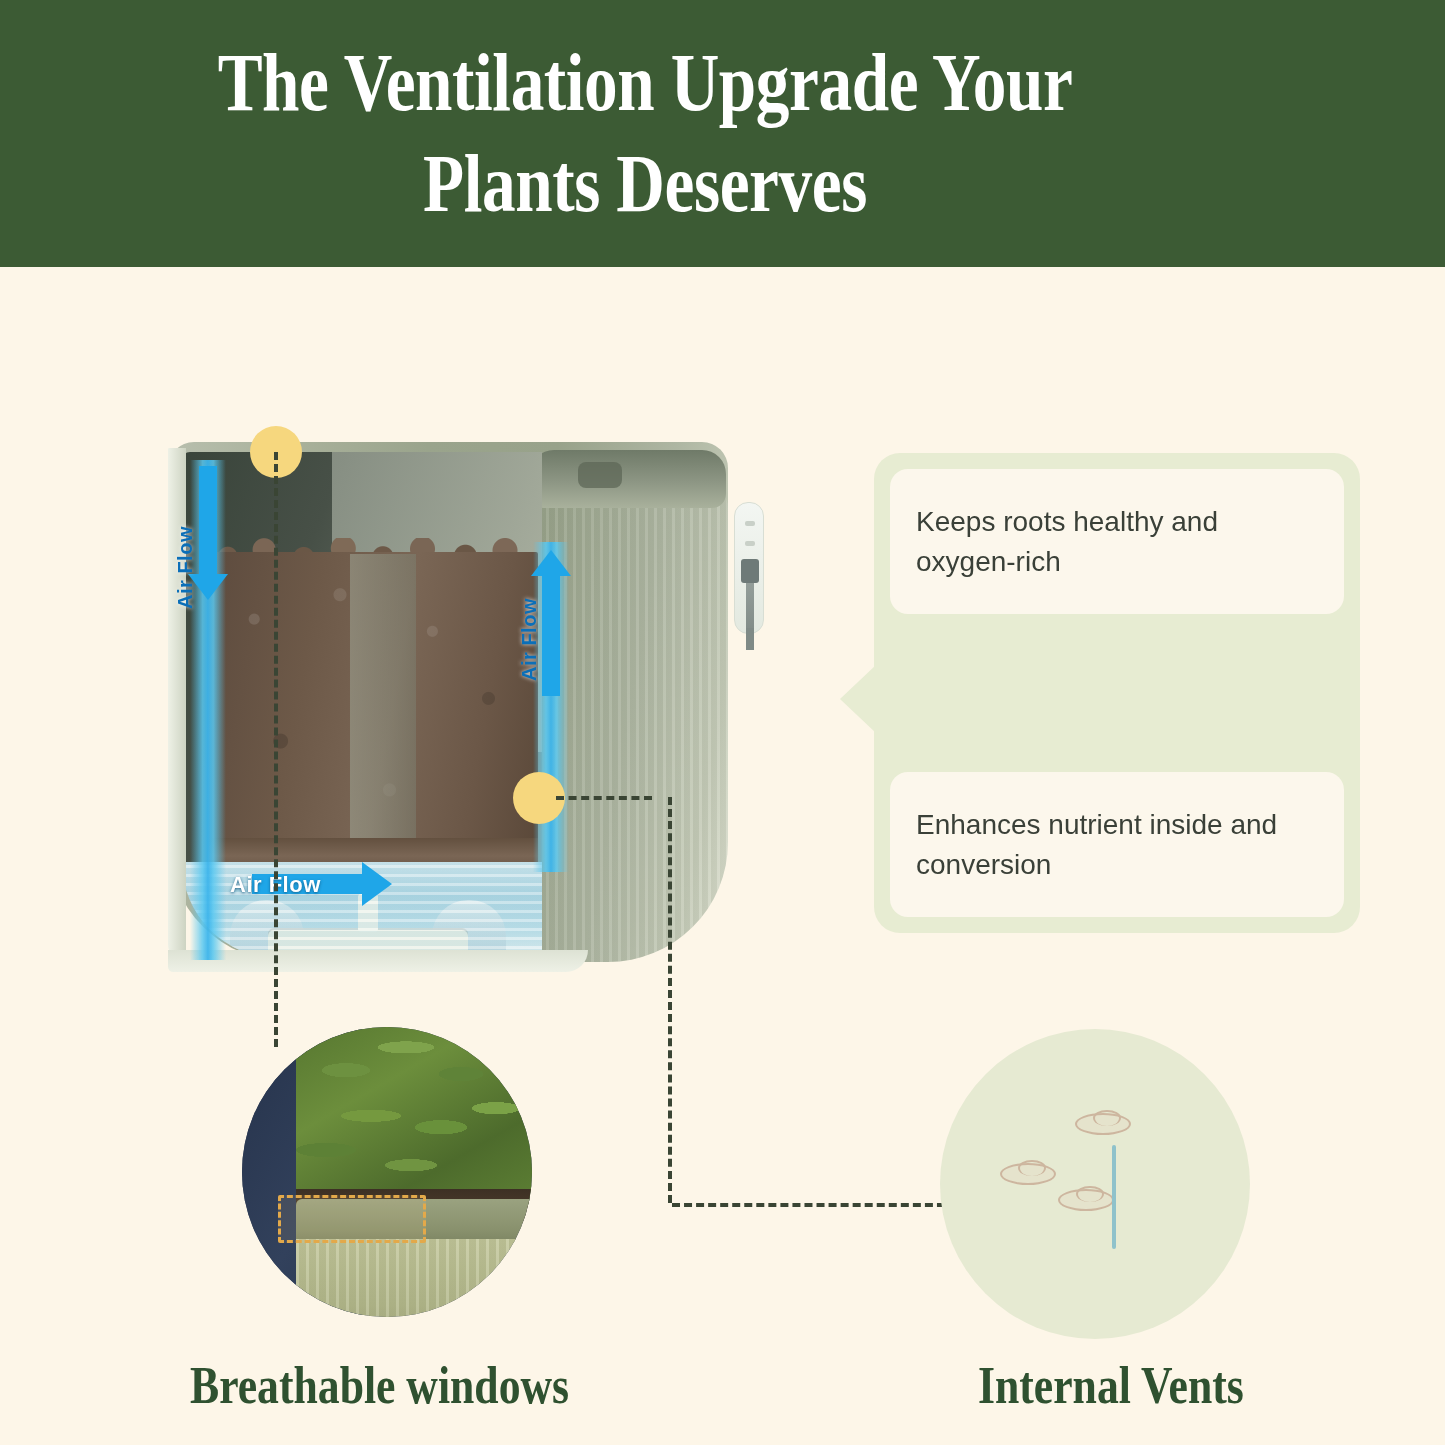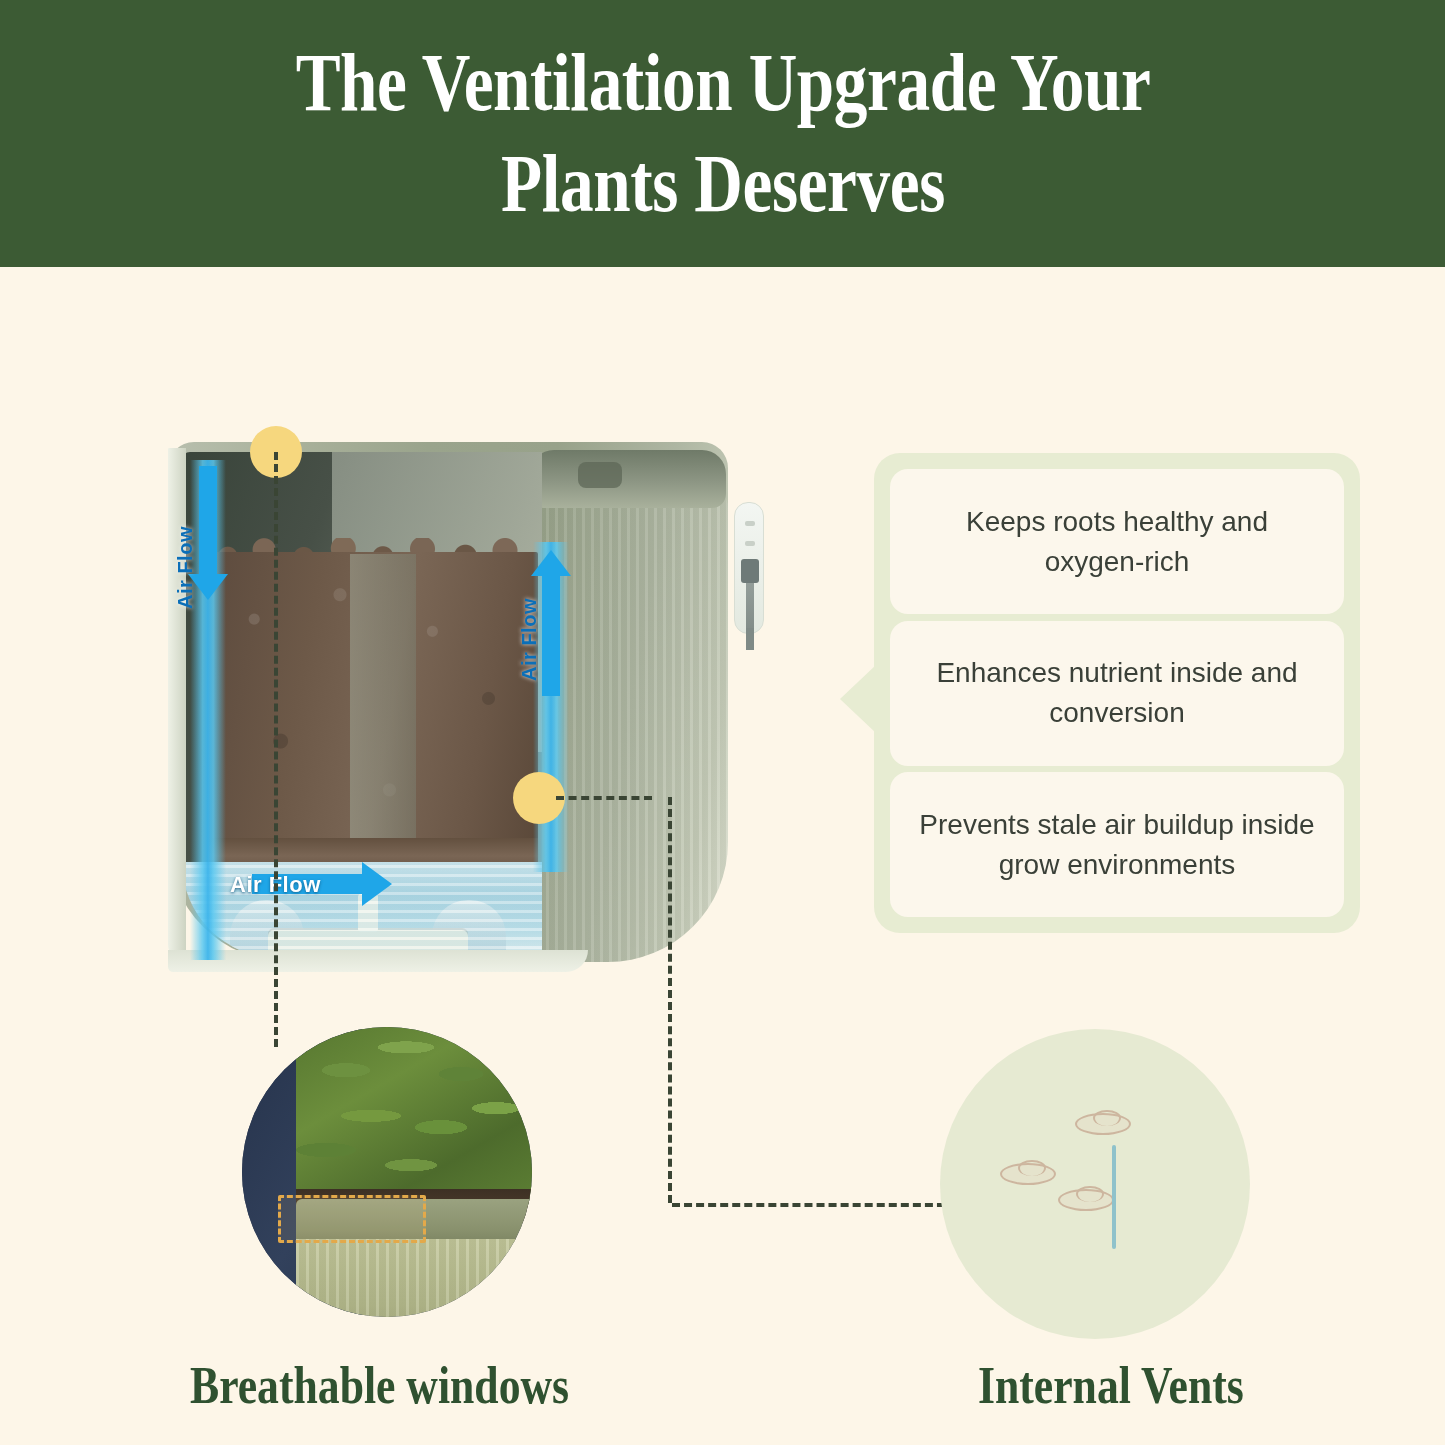--- a/index.html
+++ b/index.html
@@ -18,21 +18,21 @@
 
   
   .header {
     position: absolute;
     left: 0; top: 0;
     width: 1445px;
     height: 267px;
     background: #3c5b34;
     display: flex;
     align-items: center;
-    justify-content: center;
+    justify-content: flex-start;
   }
   .header-title {
     color: #ffffff;
     font-family: "Liberation Serif", serif;
     font-weight: bold;
     font-size: 82px;
     line-height: 1.22;
     text-align: center;
     letter-spacing: -0.5px;
     transform: scaleX(0.82);
@@ -311,21 +311,21 @@
     height: 145px;
     display: flex;
     align-items: center;
     justify-content: center;
     padding: 10px 26px;
   }
   .fcard-text {
     color: #3a4038;
     font-size: 28px;
     line-height: 1.42;
-    text-align: center;
+    text-align: left;
     font-family: "Liberation Sans", sans-serif;
   }
 
   
   .photo-circle {
     position: absolute;
     left: 242px;
     top: 760px;
     width: 290px; height: 290px;
     border-radius: 50%;
@@ -527,23 +527,20 @@
 
   <div class="panel">
     <div class="panel-notch"></div>
 
     <div class="fcard">
       <div class="fcard-text">Keeps roots healthy and oxygen-rich</div>
     </div>
     <div class="fcard">
       <div class="fcard-text">Enhances nutrient inside and conversion</div>
     </div>
-    <div class="fcard">
-      <div class="fcard-text">Prevents stale air buildup inside grow environments</div>
-    </div>
   </div>
 
   <div class="photo-circle">
     <div class="ph-denim"></div>
     <div class="ph-foliage"></div>
     <div class="ph-soilband"></div>
     <div class="ph-potrim"></div>
     <div class="ph-potbody"></div>
     <div class="ph-highlight"></div>
   </div>

